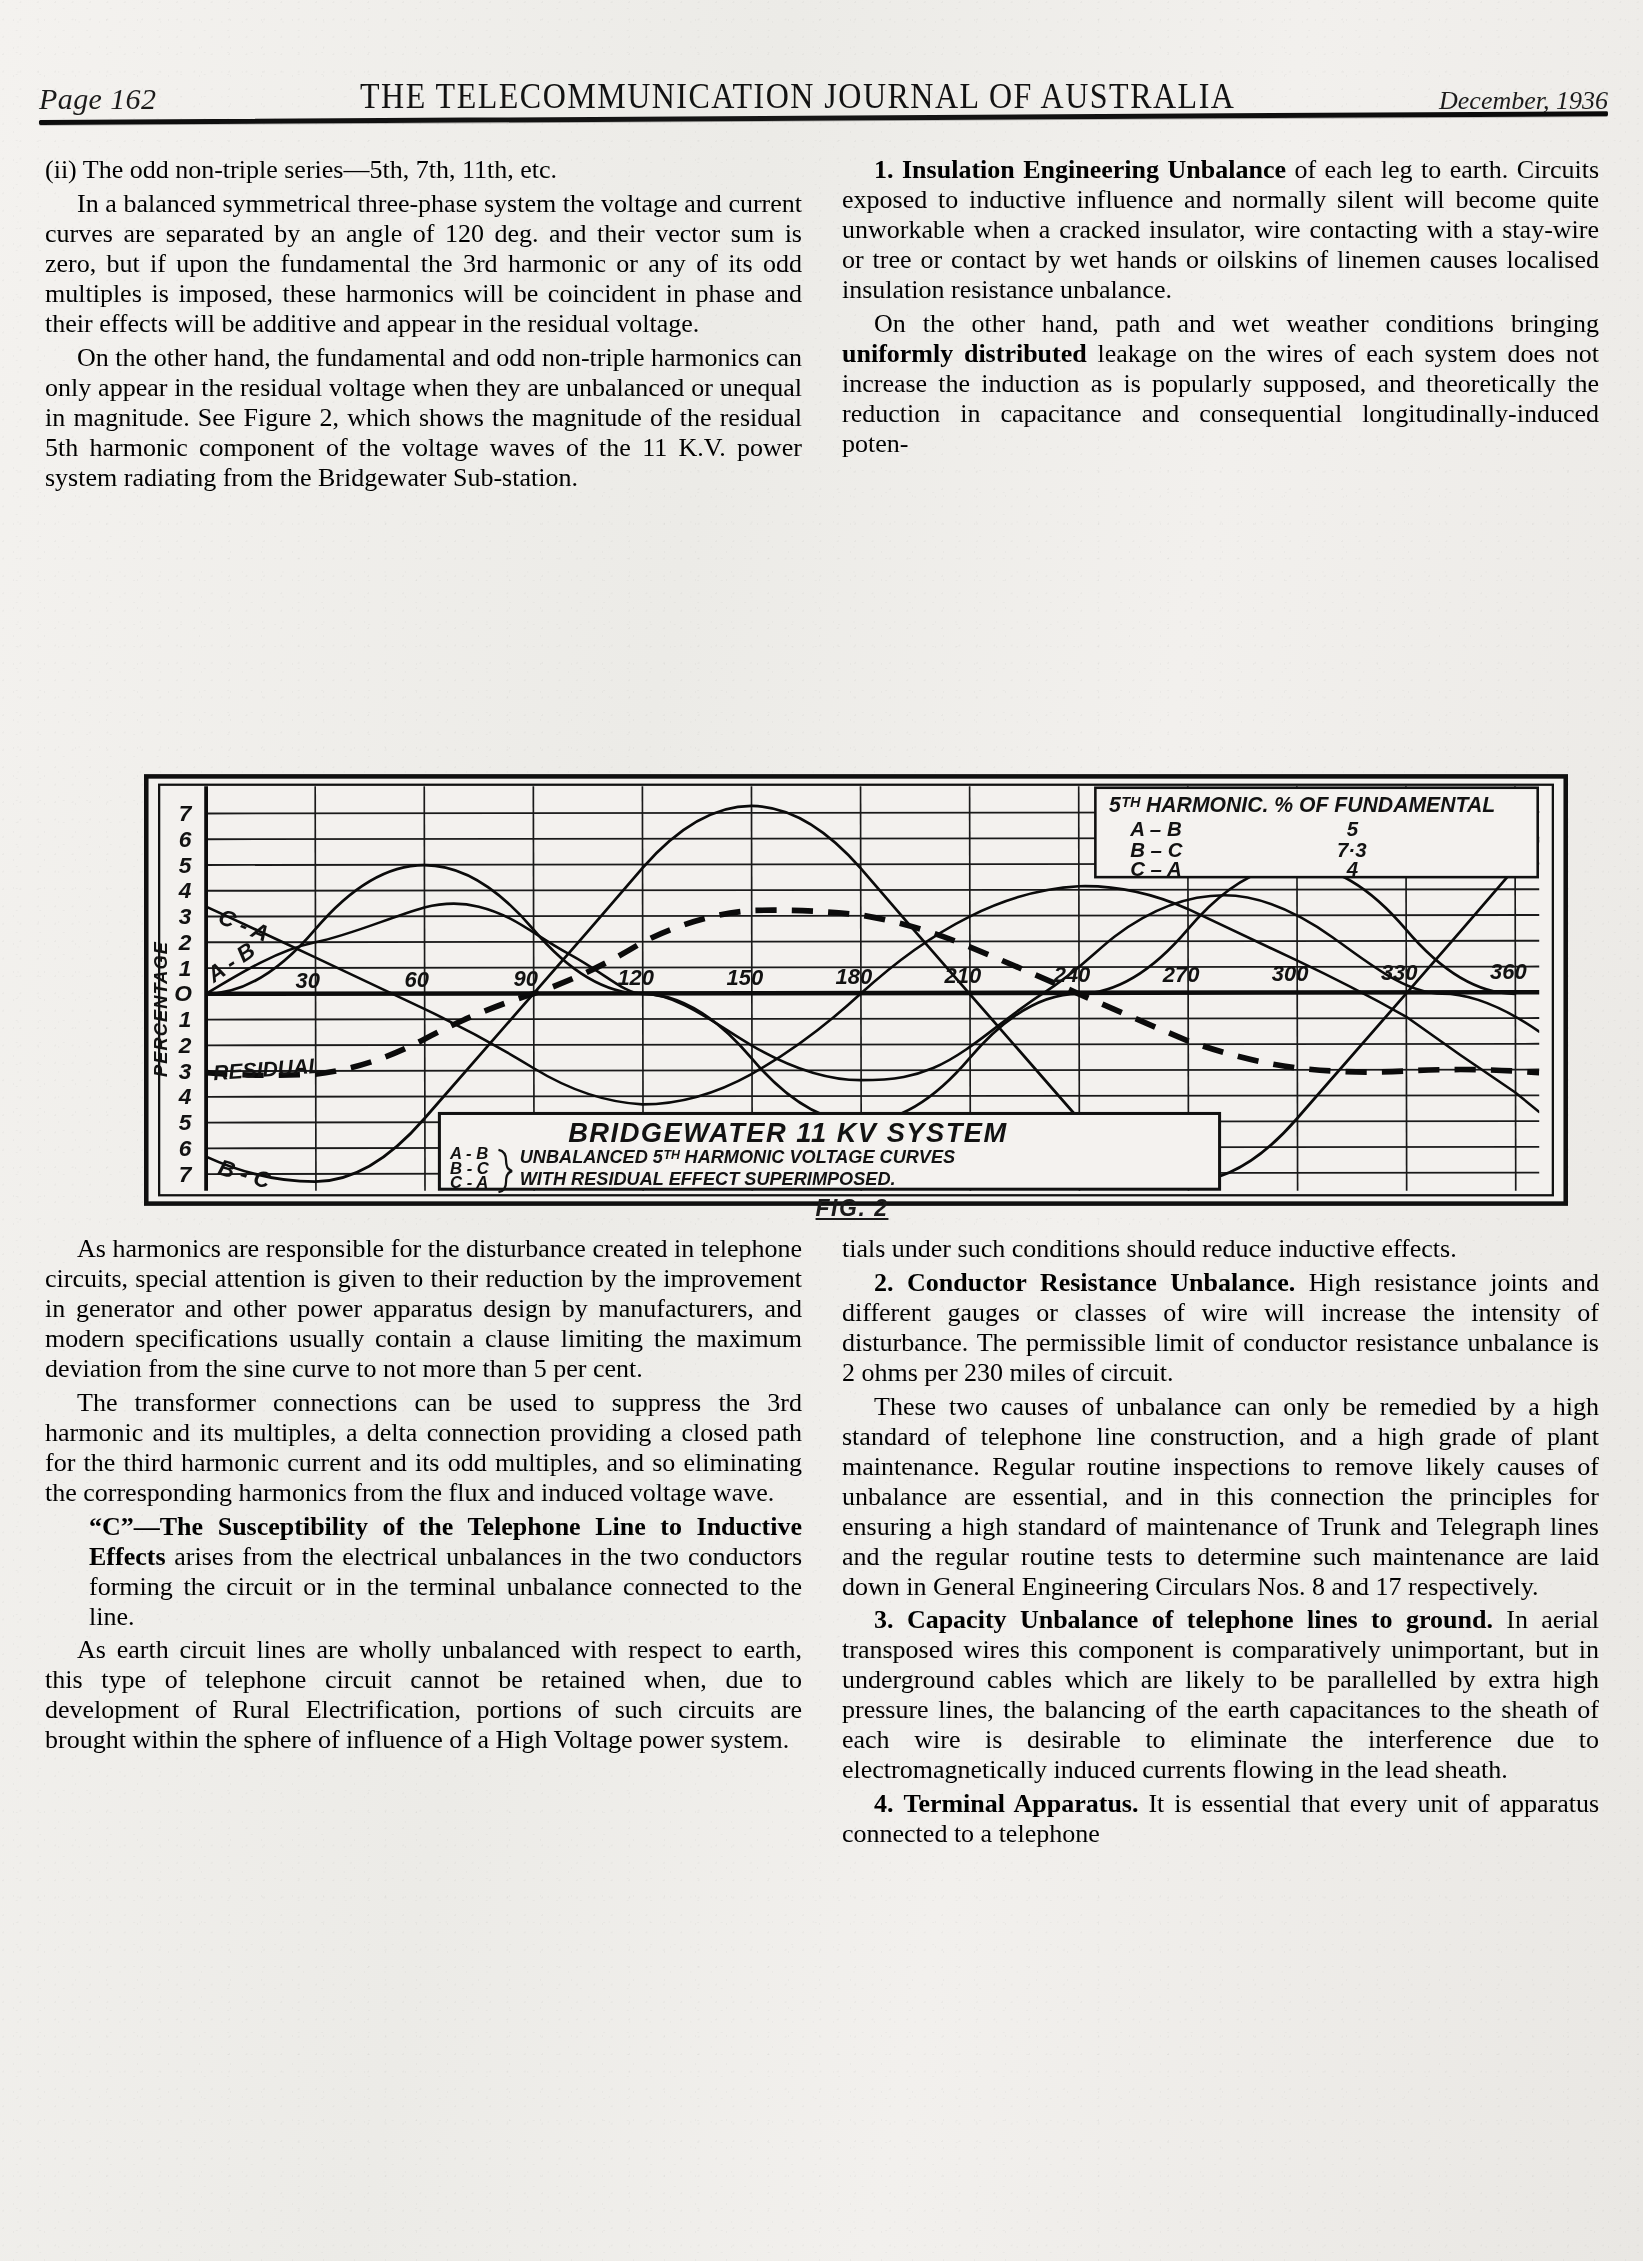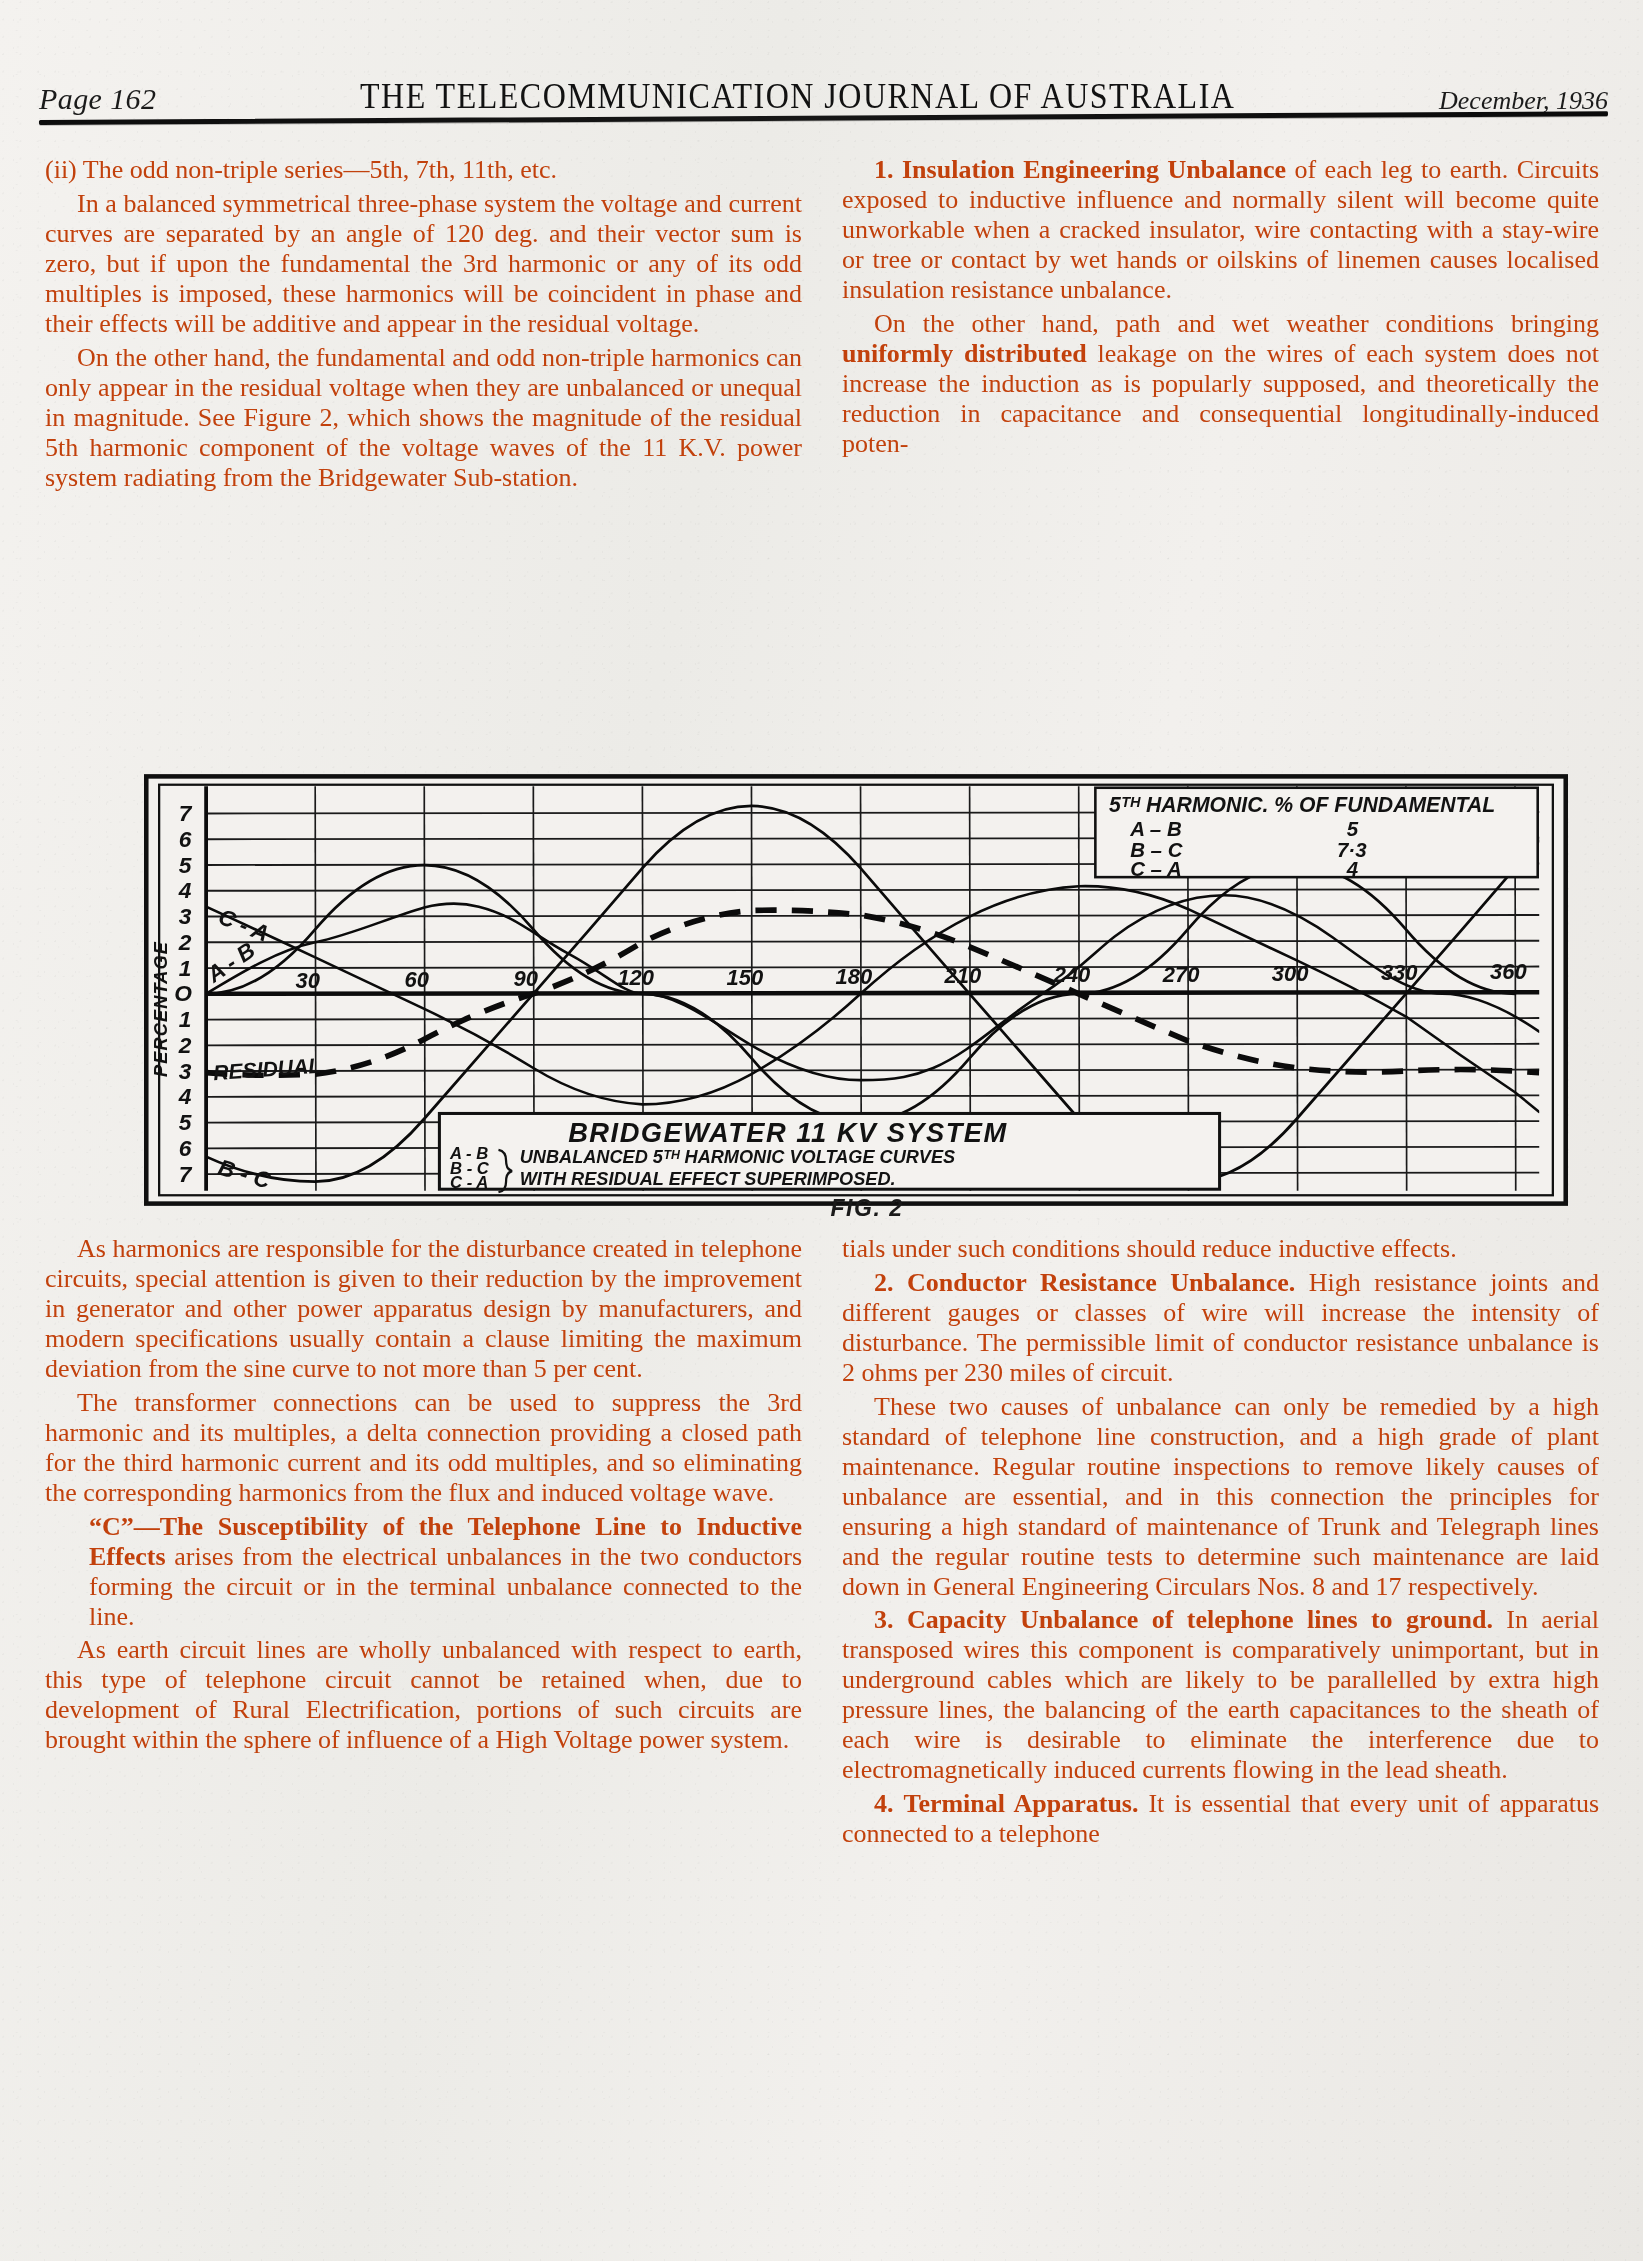--- a/index.html
+++ b/index.html
@@ -51,21 +51,21 @@
     border-radius:1.5px;
     box-shadow:0 0.8px 0 rgba(0,0,0,.25);
     transform:rotate(-0.32deg); transform-origin:left center;
   }
 
   
   .col {
     position:absolute; width:757px;
     font-size:26px; line-height:30px;
     text-align:justify; text-justify:inter-word;
-    color:#c2410c;
+    color:#000000;
     -webkit-hyphens:none; hyphens:none;
   }
   .col-left  { left:45px; }
   .col-right { left:842px; }
 
   .ct-top-left   { top:155px;  }
   .ct-top-right  { top:155px;  }
   .ct-bot-left   { top:1234px; }
   .ct-bot-right  { top:1234px; }
 
@@ -76,25 +76,25 @@
   b, .bold { font-weight:bold; }
 
   .listnum { font-weight:bold; }
 
   
   .figwrap {
     position:absolute; left:144px; top:774px;
     width:1424px; height:432px;
   }
   .figcap {
-    position:absolute; left:155px; top:1195px; width:1424px;
+    position:absolute; left:140px; top:1195px; width:1424px;
     text-align:center;
     font-family:"Liberation Sans", sans-serif;
     font-style:italic; font-weight:bold;
-    font-size:23px; letter-spacing:1.5px; color:#1a1a1a;
+    font-size:23px; letter-spacing:1.5px; color:#1a1a1a;text-decoration:underline;
   }
   svg { display:block; }
   .hand {
     font-family:"Liberation Sans", sans-serif;
     font-style:italic; font-weight:bold;
     fill:#121212;
   }
 </style>
 </head>
 <body>

